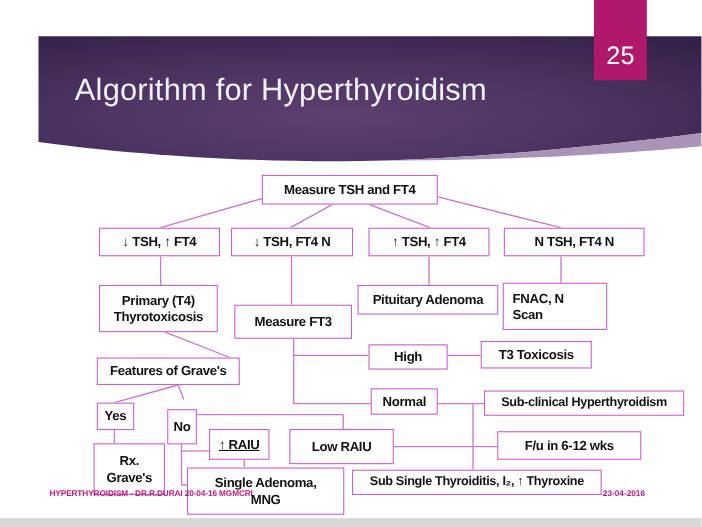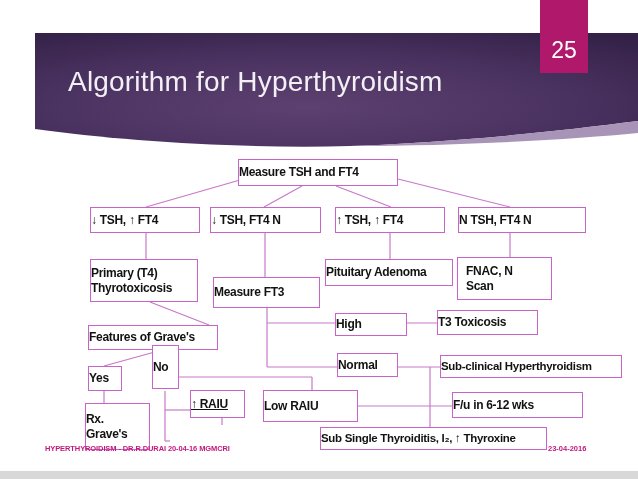--- a/index.html
+++ b/index.html
@@ -20,21 +20,21 @@
     padding-bottom:9px;box-sizing:border-box;
   }
   
   .edges{position:absolute;left:0;top:0;z-index:4;}
   .edges line{stroke:#c878c8;stroke-width:1.2;fill:none;}
   .flow-nodes{position:absolute;left:0;top:0;width:638px;height:479px;z-index:5;}
   .flow-node{
     position:absolute;background:#ffffff;border:1.5px solid #c863c8;
     color:#121212;font-weight:bold;font-size:12px;line-height:1.18;
     letter-spacing:-0.3px;
-    display:flex;flex-direction:column;align-items:flex-start;justify-content:center;
+    display:flex;flex-direction:column;align-items:center;justify-content:center;
     text-align:center;box-sizing:border-box;
   }
   .flow-node.left{align-items:flex-start;text-align:left;padding-left:8px;}
   
   .footer-left{
     position:absolute;left:45px;top:444px;z-index:6;
     color:#c2187c;font-size:7.5px;font-weight:bold;letter-spacing:-0.1px;
   }
   .footer-right{
     position:absolute;left:548px;top:444px;z-index:6;
@@ -135,36 +135,40 @@
       </div>
       <div class="flow-node" style="left: 337px; top: 353px; width: 61px; height: 24px;">
         <div>Normal</div>
       </div>
       <div class="flow-node" style="left: 440px; top: 355px; width: 182px; height: 23px; font-size: 11.5px;">
         <div>Sub-clinical Hyperthyroidism</div>
       </div>
       <div class="flow-node" style="left: 88px; top: 366px; width: 34px; height: 25px;">
         <div>Yes</div>
       </div>
-      <div class="flow-node" style="left: 152px; top: 345px; width: 27px; height: 44px;">
+      <div class="flow-node" style="left: 152px; top: 372px; width: 27px; height: 32px;">
         <div>No</div>
       </div>
       <div class="flow-node" style="left: 190px; top: 390px; width: 55px; height: 28px; text-decoration: underline;">
         <div>↑ RAIU</div>
       </div>
       <div class="flow-node" style="left: 263px; top: 390px; width: 95px; height: 32px;">
         <div>Low RAIU</div>
       </div>
       <div class="flow-node" style="left: 452px; top: 392px; width: 131px; height: 26px;">
         <div>F/u in 6-12 wks</div>
       </div>
       <div class="flow-node" style="left: 85px; top: 403px; width: 65px; height: 47px;">
         <div>Rx.</div>
         <div>Grave's</div>
       </div>
+      <div class="flow-node" style="left: 170px; top: 425px; width: 143px; height: 43px;">
+        <div>Single Adenoma,</div>
+        <div>MNG</div>
+      </div>
       <div class="flow-node" style="left: 320px; top: 427px; width: 227px; height: 23px; font-size: 11.5px;">
         <div>Sub Single Thyroiditis, I₂, ↑ Thyroxine</div>
       </div>
     </div>
 
   <div class="footer-left">HYPERTHYROIDISM - DR.R.DURAI 20-04-16 MGMCRI</div>
   <div class="footer-right">23-04-2016</div>
 
   <div class="bottom-strip"></div>
 </div>

